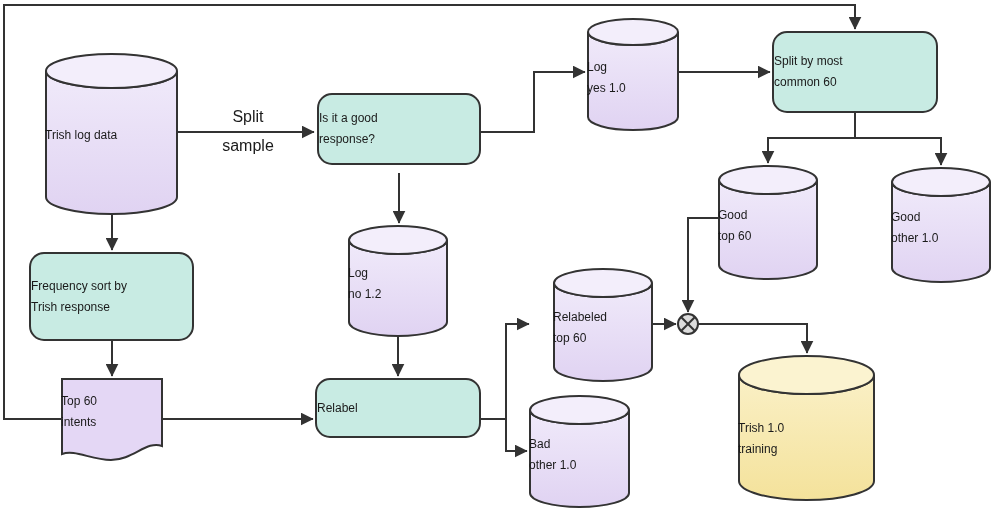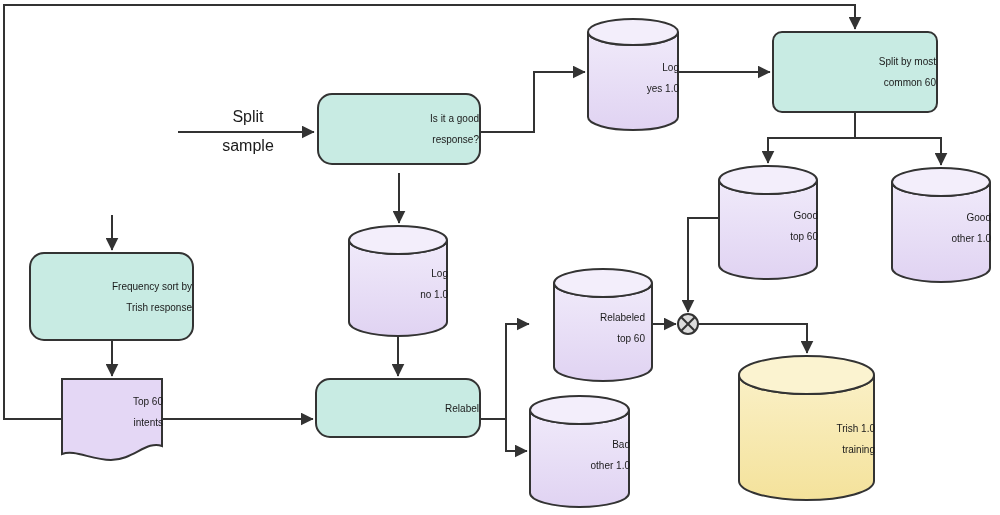--- a/index.html
+++ b/index.html
@@ -26,23 +26,23 @@
     color: var(--text);
     overflow: hidden;
   }
   #edges-svg { position: absolute; left: 0; top: 0; }
   .edge { fill: none; stroke: var(--stroke); stroke-width: 2; }
   .node { position: absolute; }
   .node > svg { position: absolute; left: 0; top: 0; overflow: visible; }
   .label {
     position: absolute; inset: 0;
     display: flex; flex-direction: column;
-    align-items: flex-end; justify-content: center;
+    align-items: flex-start; justify-content: center;
     text-align: center;
-    font-size: 10px; line-height: 21px;
+    font-size: 12px; line-height: 21px;
     color: var(--text);
   }
   .label span { display: block; white-space: nowrap; }
   .cyl .label { padding-top: 6px; }
   .cyl.big-pad .label { padding-top: 22px; }
   .cyl.no-pad .label { padding-top: 2px; }
   .doc .label { padding-bottom: 14px; }
   .box {
     position: absolute;
     background: var(--teal);
@@ -106,40 +106,49 @@
     <path class="edge" d="M631,324 H676" marker-end="url(#arrow)"></path>
     <path class="edge" d="M718,218 H688 V312" marker-end="url(#arrow)"></path>
     <path class="edge" d="M698,324 H807 V353" marker-end="url(#arrow)"></path>
   </svg>
 
   <div class="edge-label" style="left:202px; top:106px; width:92px;">
     <span>Split</span>
     <span>sample</span>
   </div>
 
+  <div class="node cyl no-pad" style="left:45px; top:53px; width:133px; height:162px;">
+    <svg width="133" height="162" viewBox="0 0 133 162">
+      <path class="cyl-body" d="M1,18 L1,144 A65.5 17 0 0 0 132,144 L132,18 A65.5 17 0 0 1 1,18 Z"></path>
+      <ellipse class="cyl-top" cx="66.5" cy="18" rx="65.5" ry="17"></ellipse>
+    </svg>
+    <div class="label">
+      <span>Trish log data</span>
+    </div>
+  </div>
 
   <div class="node box" style="left:317px; top:93px; width:164px; height:72px;">
     <div class="label">
       <span>Is it a good</span>
       <span>response?</span>
     </div>
   </div>
 
   <div class="node cyl" style="left:587px; top:18px; width:92px; height:113px;">
     <svg width="92" height="113" viewBox="0 0 92 113">
       <path class="cyl-body" d="M1,14 L1,99 A45 13 0 0 0 91,99 L91,14 A45 13 0 0 1 1,14 Z"></path>
       <ellipse class="cyl-top" cx="46" cy="14" rx="45" ry="13"></ellipse>
     </svg>
     <div class="label">
       <span>Log</span>
       <span>yes 1.0</span>
     </div>
   </div>
 
-  <div class="node box" style="left:772px; top:31px; width:166px; height:82px;border-radius:10px;">
+  <div class="node box" style="left:772px; top:31px; width:166px; height:82px;">
     <div class="label">
       <span>Split by most</span>
       <span>common 60</span>
     </div>
   </div>
 
   <div class="node cyl" style="left:718px; top:165px; width:100px; height:115px;">
     <svg width="100" height="115" viewBox="0 0 100 115">
       <path class="cyl-body" d="M1,15 L1,100 A49 14 0 0 0 99,100 L99,15 A49 14 0 0 1 1,15 Z"></path>
       <ellipse class="cyl-top" cx="50" cy="15" rx="49" ry="14"></ellipse>
@@ -161,21 +170,21 @@
     </div>
   </div>
 
   <div class="node cyl" style="left:348px; top:225px; width:100px; height:112px;">
     <svg width="100" height="112" viewBox="0 0 100 112">
       <path class="cyl-body" d="M1,15 L1,97 A49 14 0 0 0 99,97 L99,15 A49 14 0 0 1 1,15 Z"></path>
       <ellipse class="cyl-top" cx="50" cy="15" rx="49" ry="14"></ellipse>
     </svg>
     <div class="label">
       <span>Log</span>
-      <span>no 1.0</span>
+      <span>no 1.2</span>
     </div>
   </div>
 
   <div class="node box" style="left:29px; top:252px; width:165px; height:89px;">
     <div class="label">
       <span>Frequency sort by</span>
       <span>Trish response</span>
     </div>
   </div>
 

